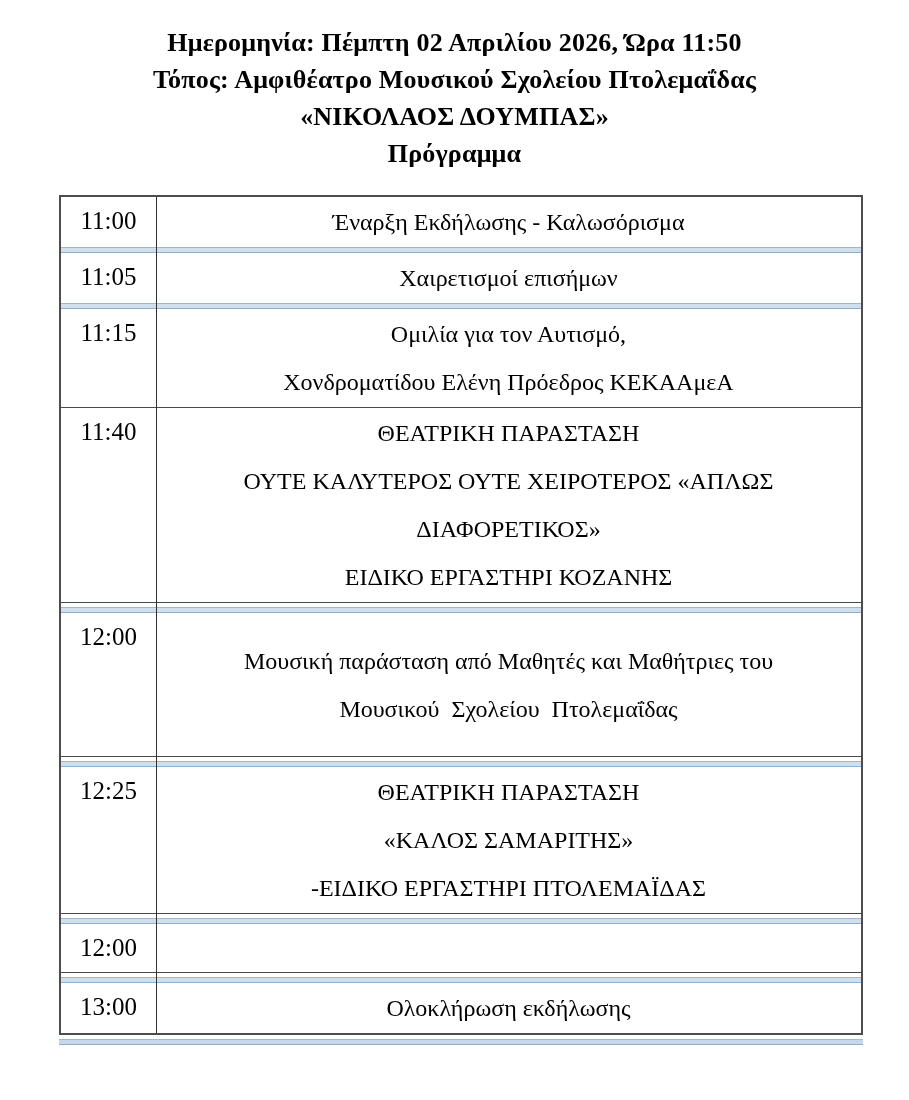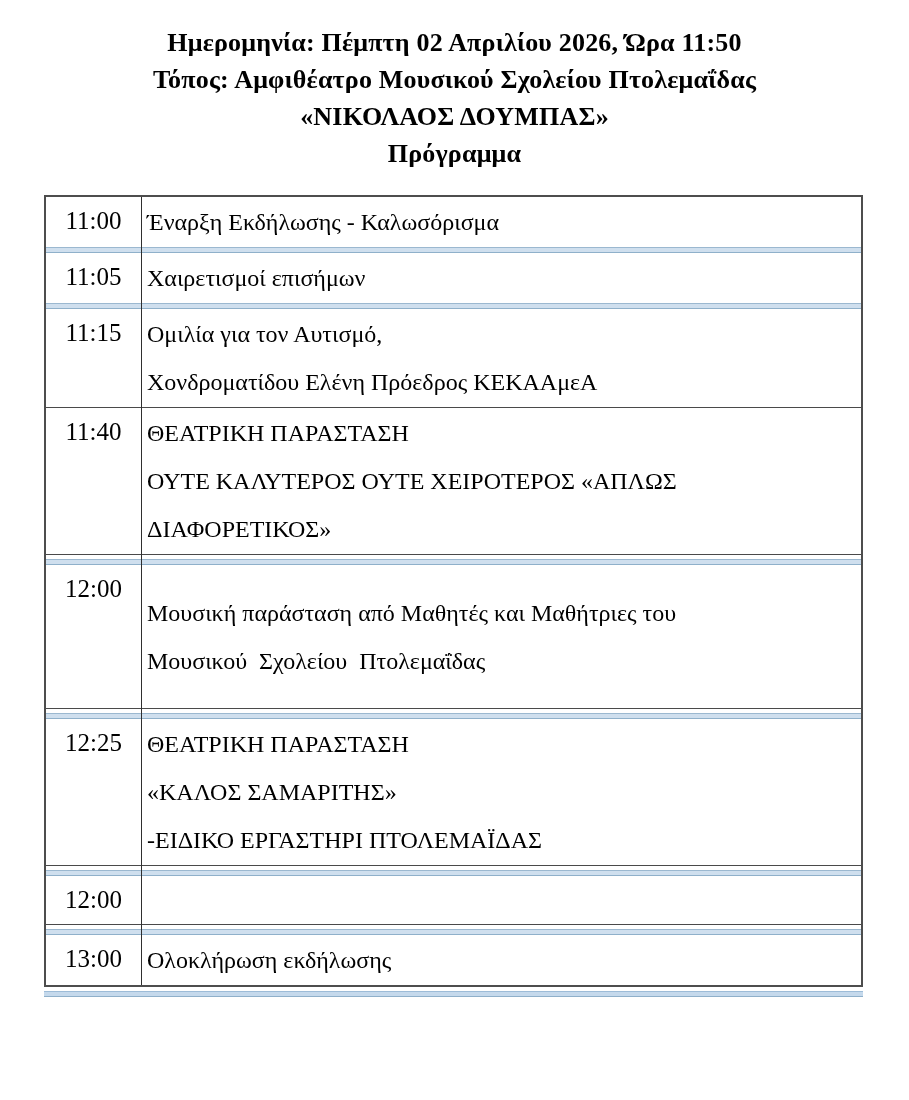--- a/index.html
+++ b/index.html
@@ -10,21 +10,21 @@
     -webkit-font-smoothing:antialiased;
   }
   .header{
     padding-top:24px;
     text-align:center;
     font-weight:bold;
     font-size:26px;
     line-height:37px;
     letter-spacing:0.2px;
   }
-  .table-wrap{margin:23px 46px 0 31px;padding-left:13px;}
+  .table-wrap{margin:23px 46px 0 46px;padding-left:13px;}
   .ptable{
     position:relative;
     border:2px solid #4d4d4d;
     background:#fff;
   }
   .vline{
     position:absolute;
     left:95px;top:0;bottom:0;
     width:1px;
     background:#2f2f2f;
@@ -39,20 +39,21 @@
     flex:0 0 95px;
     display:flex;
     justify-content:center;
     align-items:flex-start;
     font-size:25px;
   }
   .cell-time span{line-height:48px;}
   .row[data-time="12:00"] .cell-time{}
   .cell-desc{
     flex:1;
+    text-align:center;
     font-size:24px;
     padding:1px 6px;
   }
   .line{
     line-height:48px;
     white-space:pre-wrap;
   }
   .row[data-time="12:00"] .cell-desc{padding-top:24px;padding-bottom:23px;}
   .sep-dark{height:1px;background:#4a4a4a;}
   .sep-gap{height:4px;background:#ffffff;}
@@ -112,20 +113,21 @@
       </div>
       <div class="sep-dark"></div>
       <div class="row" data-time="11:40">
         <div class="cell-time">
           <span>11:40</span>
         </div>
         <div class="cell-desc">
           <div class="line">ΘΕΑΤΡΙΚΗ ΠΑΡΑΣΤΑΣΗ</div>
           <div class="line">ΟΥΤΕ ΚΑΛΥΤΕΡΟΣ ΟΥΤΕ ΧΕΙΡΟΤΕΡΟΣ «ΑΠΛΩΣ</div>
           <div class="line">ΔΙΑΦΟΡΕΤΙΚΟΣ»</div>
+          <div class="line">ΕΙΔΙΚΟ ΕΡΓΑΣΤΗΡΙ ΚΟΖΑΝΗΣ</div>
         </div>
       </div>
       <div class="sep-dark"></div>
       <div class="sep-gap"></div>
       <div class="sep-blue"></div>
       <div class="row" data-time="12:00">
         <div class="cell-time">
           <span>12:00</span>
         </div>
         <div class="cell-desc">

